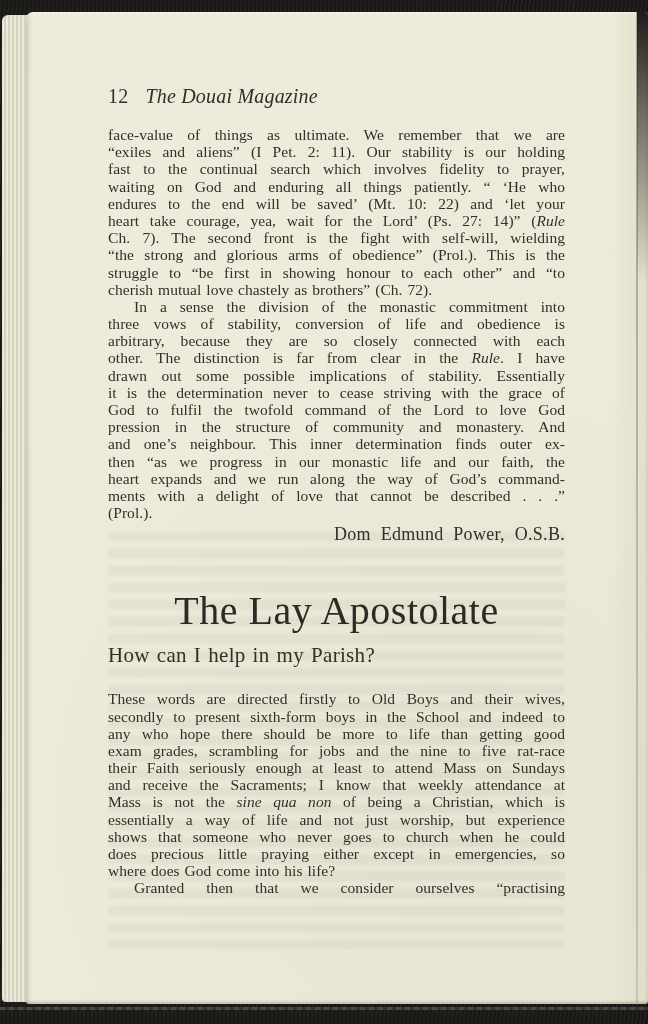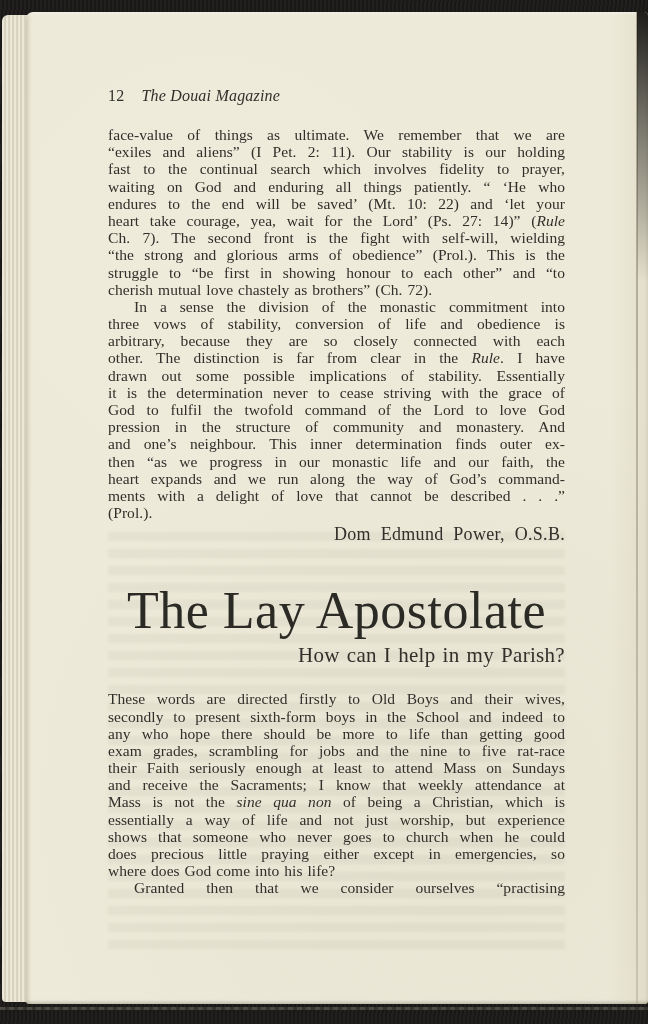--- a/index.html
+++ b/index.html
@@ -51,43 +51,43 @@
     position:absolute;left:82px;width:457px;top:520px;height:420px;
     background:repeating-linear-gradient(180deg, rgba(104,98,80,0.055) 0 9px, rgba(0,0,0,0) 9px 17px);
     filter:blur(1.2px);
     pointer-events:none;
   }
   .content{
     position:absolute;left:82px;top:74px;width:457px;
     color:#312f2a;
   }
   .running-head{
-    font-size:16px;line-height:20px;letter-spacing:.2px;
+    font-size:20px;line-height:20px;letter-spacing:.2px;
   }
   .running-head .pgnum{margin-right:17px;}
   .running-head .mag{font-style:italic;}
   .body-block{margin-top:20px;font-size:15.5px;word-spacing:1px;letter-spacing:.05px;}
   .line{
     height:17.2px;line-height:17.2px;
     text-align:justify;text-align-last:justify;
     overflow:hidden;white-space:normal;
   }
   .line.end{text-align-last:left;}
   .line.indent{text-indent:26px;}
   .byline{
     margin-top:3px;font-size:18px;line-height:20px;
     text-align:right;word-spacing:5px;letter-spacing:.3px;
   }
   .article-title{
-    margin-top:45px;font-size:52px;line-height:44px;
+    margin-top:45px;font-size:40px;line-height:44px;
     text-align:center;letter-spacing:.5px;color:#2b2a25;
   }
   .article-subtitle{
     margin-top:9px;font-size:21px;line-height:26px;
-    text-align:right;letter-spacing:.3px;word-spacing:1.5px;
+    text-align:left;letter-spacing:.3px;word-spacing:1.5px;
   }
   .article-body{margin-top:22px;}
   i{font-style:italic;}
 </style>
 </head>
 <body>
 
 <div id="book">
   <div class="page-stack"></div>
 

